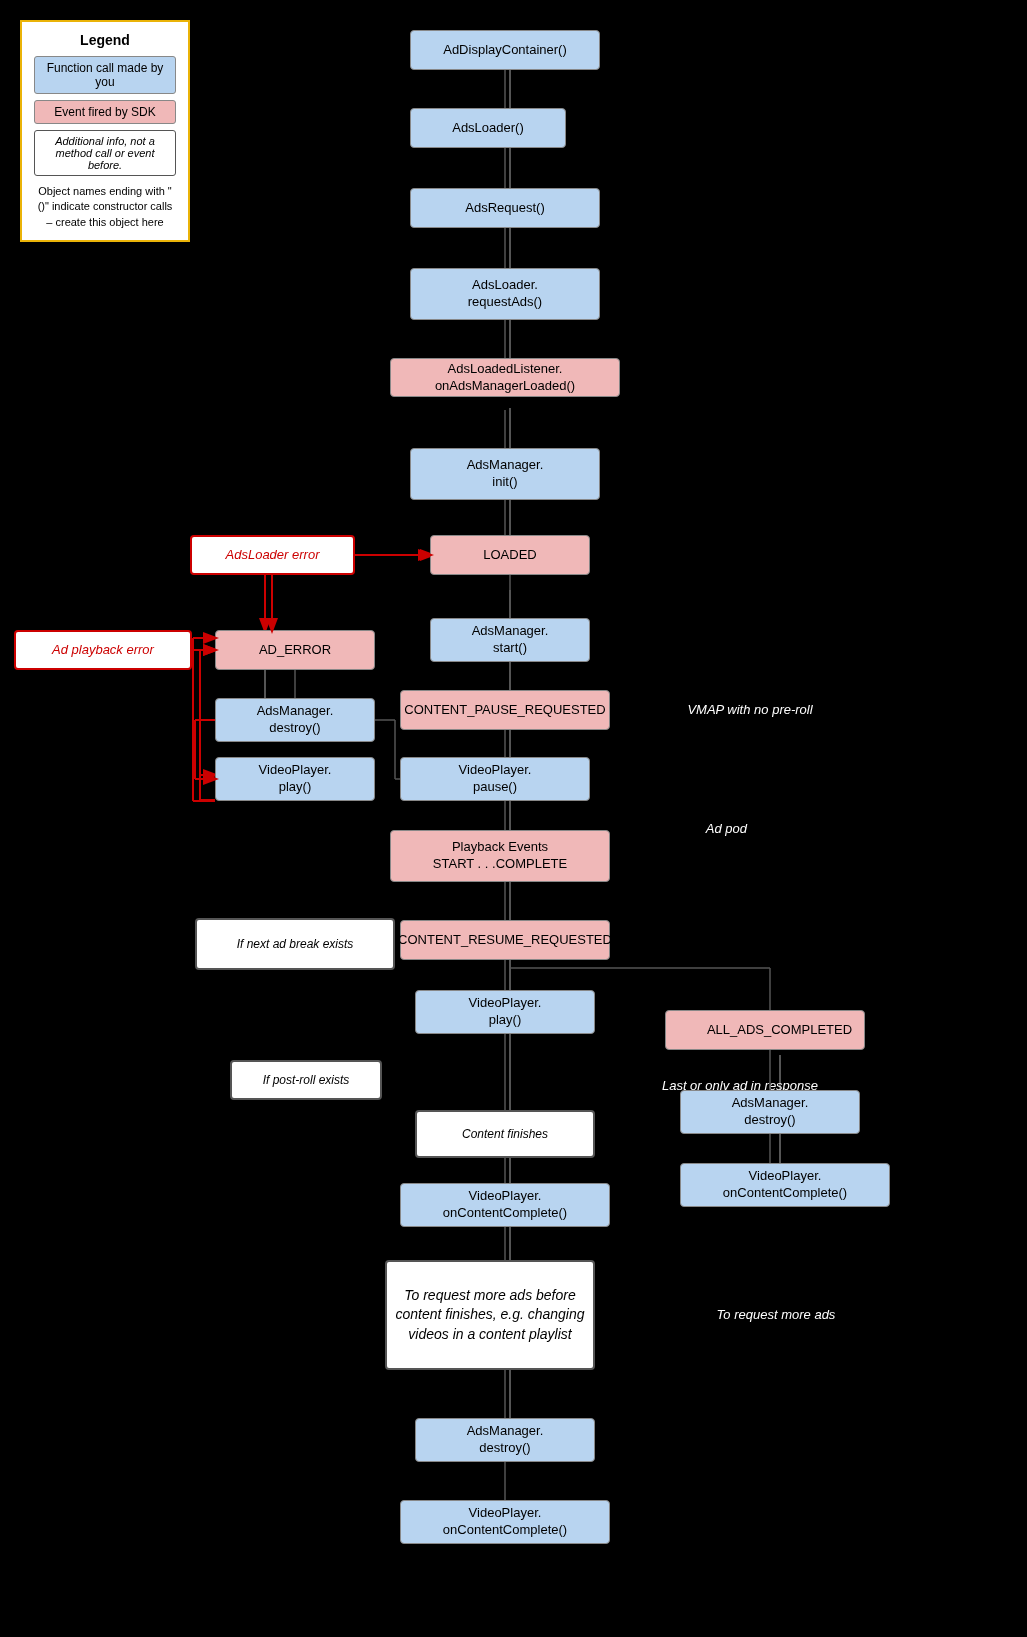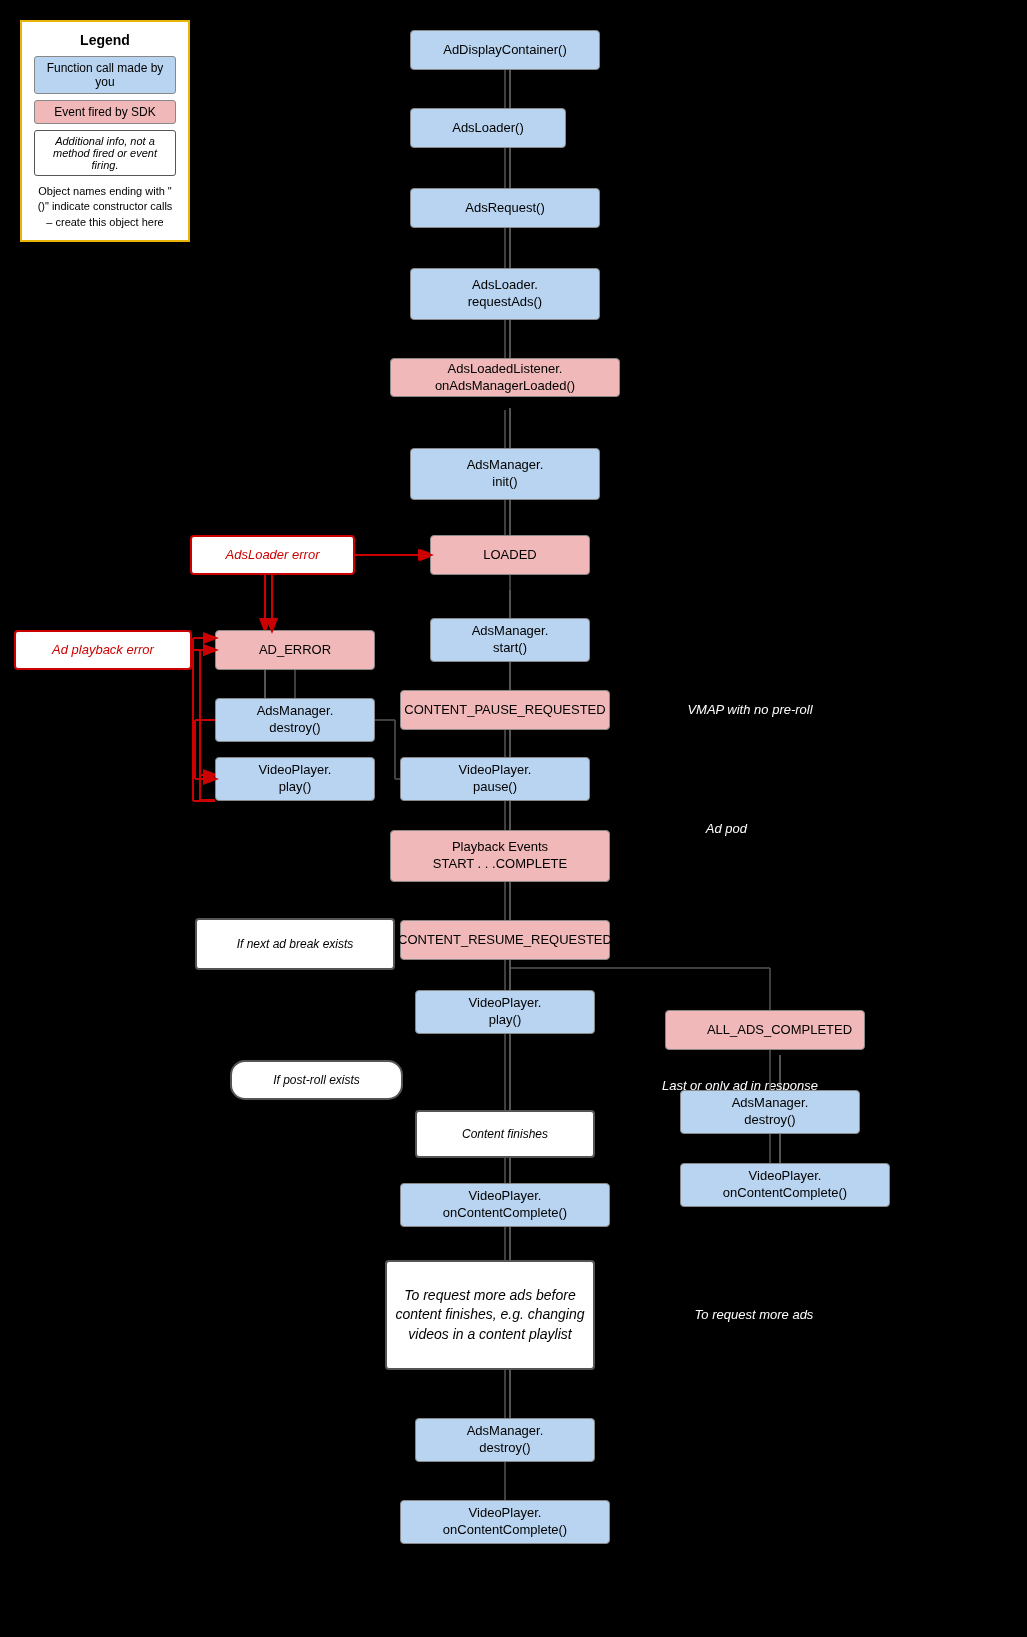--- a/index.html
+++ b/index.html
@@ -187,21 +187,21 @@
       <marker id="arrowGray" markerWidth="8" markerHeight="8" refX="6" refY="3" orient="auto">
         <path d="M0,0 L0,6 L8,3 z" fill="#555"></path>
       </marker>
     </defs>
   </svg>
 
   <div class="legend">
     <div class="legend-title">Legend</div>
     <div class="legend-item legend-blue">Function call made by you</div>
     <div class="legend-item legend-pink">Event fired by SDK</div>
-    <div class="legend-item legend-italic">Additional info, not a method fired or event firing.</div>
+    <div class="legend-item legend-italic">Additional info, not a method call or event before.</div>
     <div class="legend-note">Object names ending with "()" indicate constructor calls – create this object here</div>
   </div>
 
   <div class="box box-blue" style="left:410px;top:30px;width:190px;height:40px;">
     <span>AdDisplayContainer()</span>
   </div>
 
   <div class="box box-blue" style="left:410px;top:108px;width:156px;height:40px;">
     <span>AdsLoader()</span>
   </div>
@@ -284,21 +284,21 @@
 
   <div class="box box-pink" style="left:400px;top:920px;width:210px;height:40px;">
     <span>CONTENT_RESUME_REQUESTED</span>
   </div>
 
   <div class="box box-blue" style="left:415px;top:990px;width:180px;height:44px;">
     <span style="white-space:pre-line;">VideoPlayer.
 play()</span>
   </div>
 
-  <div class="box box-italic-white" style="left:230px;top:1060px;width:173px;height:40px;border-radius:15px;">
+  <div class="box box-italic-white" style="left:230px;top:1060px;width:152px;height:40px;">
     <span>If post-roll exists</span>
   </div>
 
   <div class="box box-italic" style="left:635px;top:1060px;width:210px;height:52px;">
     <span>Last or only ad in response</span>
   </div>
 
   <div class="box box-italic-white" style="left:415px;top:1110px;width:180px;height:48px;">
     <span>Content finishes</span>
   </div>
@@ -319,21 +319,21 @@
 
   <div class="box box-blue" style="left:680px;top:1163px;width:210px;height:44px;">
     <span style="white-space:pre-line;">VideoPlayer.
 onContentComplete()</span>
   </div>
 
   <div class="box box-italic-white" style="left:385px;top:1260px;width:210px;height:110px;">
     <span style="white-space:pre-line;text-align:center;font-style:italic;font-size:14px;">To request more ads before content finishes, e.g. changing videos in a content playlist</span>
   </div>
 
-  <div class="box box-italic" style="left:654px;top:1295px;width:200px;height:40px;align-items:center;">
+  <div class="box box-italic" style="left:676px;top:1295px;width:200px;height:40px;align-items:center;">
     <span>To request more ads</span>
   </div>
 
   <div class="box box-blue" style="left:415px;top:1418px;width:180px;height:44px;">
     <span style="white-space:pre-line;">AdsManager.
 destroy()</span>
   </div>
 
   <div class="box box-blue" style="left:400px;top:1500px;width:210px;height:44px;">
     <span style="white-space:pre-line;">VideoPlayer.

